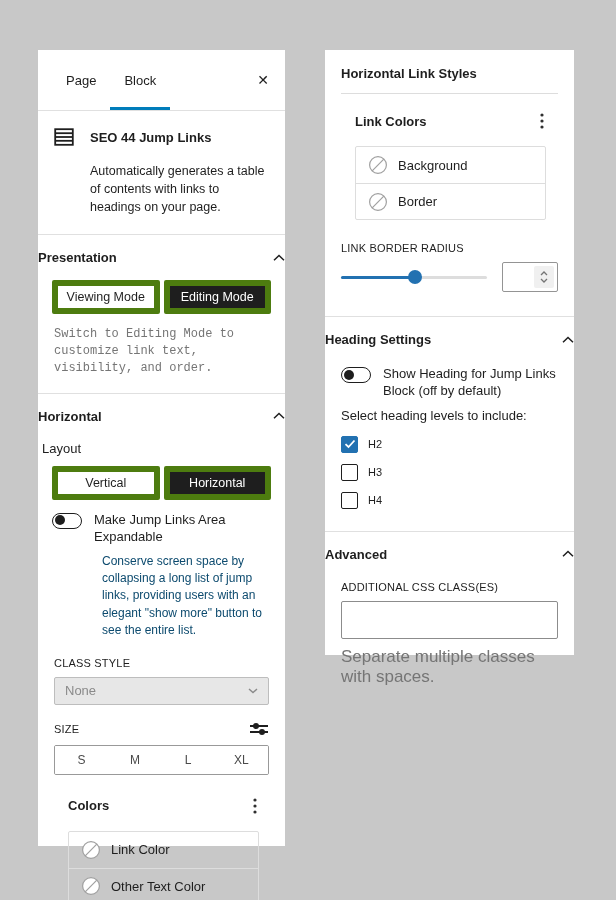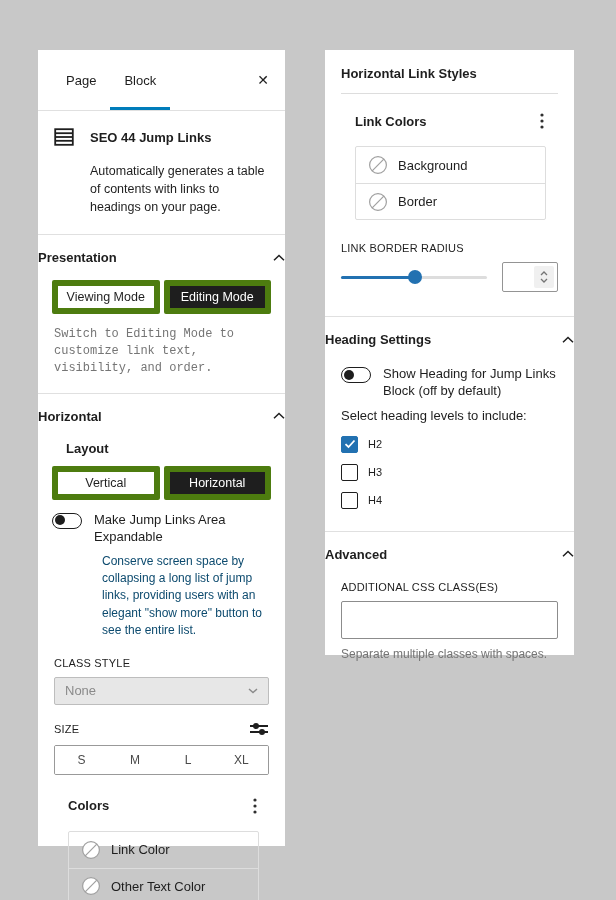--- a/index.html
+++ b/index.html
@@ -32,21 +32,21 @@
 
   .section { border-top: 1px solid #e0e0e0; }
   .panel-header { display: flex; align-items: center; justify-content: space-between; padding: 15px 0 13px; font-size: 13px; font-weight: 600; cursor: pointer; }
 
   .dual-buttons { display: flex; gap: 4px; margin: 2px 14px 12px; }
   .btn { flex: 1; height: 34px; border: 6px solid #4d7c0f; border-radius: 2px; background: #fff; color: #1e1e1e; font-size: 12.5px; font-weight: 500; display: flex; align-items: center; justify-content: center; cursor: pointer; font-family: inherit; }
   .btn.selected { background: #1e1e1e; color: #fff; }
 
   .help { font-size: 12px; color: #757575; line-height: 1.4; margin: 2px 16px 16px; font-family: Liberation Mono, monospace; }
 
-  .control-label { font-size: 13px; font-weight: 700; margin: 4px 28px 10px; }
+  .control-label { font-size: 13px; font-weight: 400; margin: 4px 4px 10px; }
   .upper-label { font-size: 11px; font-weight: 500; letter-spacing: 0.2px; margin: 6px 16px 8px; }
 
   .toggle-row { display: flex; align-items: flex-start; gap: 12px; margin: 6px 16px 8px 14px; }
   .toggle { width: 30px; height: 16px; border: 1.5px solid #1e1e1e; border-radius: 9px; background: #fff; position: relative; flex: 0 0 auto; margin-top: 1px; cursor: pointer; }
   .toggle .knob { position: absolute; left: 2px; top: 1.5px; width: 10px; height: 10px; border-radius: 50%; background: #1e1e1e; }
   .toggle-label { font-size: 13px; line-height: 1.3; }
   .toggle-help { margin: 2px 16px 18px 64px; font-size: 12px; color: #0c4a6e; line-height: 1.42; }
 
   .select { margin: 0 16px 16px; height: 28px; background: #e7e7e7; border: 1px solid #bdbdbd; border-radius: 2px; display: flex; align-items: center; padding: 0 10px; font-size: 13px; color: #8a8a8a; cursor: pointer; }
   .select .chev { margin-left: auto; display: flex; }
@@ -79,21 +79,21 @@
   .num-input input { position: absolute; inset: 0; width: 100%; border: none; outline: none; background: transparent; padding: 0 26px 0 6px; font-size: 13px; font-family: inherit; }
   .spinner { position: absolute; right: 3px; top: 3px; bottom: 3px; width: 20px; background: #f0f0f0; border-radius: 2px; display: flex; flex-direction: column; align-items: center; justify-content: center; gap: 2px; cursor: pointer; }
 
   .select-label { font-size: 13px; margin: 6px 16px 13px; }
   .checkbox-row { display: flex; align-items: center; gap: 10px; margin: 0 16px 11px; cursor: pointer; }
   .checkbox { width: 17px; height: 17px; border: 1px solid #1e1e1e; border-radius: 2px; background: #fff; display: flex; align-items: center; justify-content: center; flex: 0 0 auto; }
   .checkbox.checked { background: #2271b1; border-color: #2271b1; }
   .checkbox-row .lbl { font-size: 11px; }
 
   .text-input { display: block; margin: 0 16px 8px; width: calc(100% - 32px); height: 38px; border: 1px solid #8c8c8c; border-radius: 2px; padding: 0 8px; font-size: 13px; font-family: inherit; outline: none; background: #fff; }
-  .rp-help { font-size: 12px; color: #757575; margin: 2px 16px 18px; }
+  .rp-help { font-size: 17px; color: #757575; margin: 2px 16px 18px; }
 
   svg { display: block; }
 </style>
 </head>
 <body>
 
 <div class="panel" id="left-panel">
 
   <div class="tabs-bar">
     <div class="tab">Page</div>

